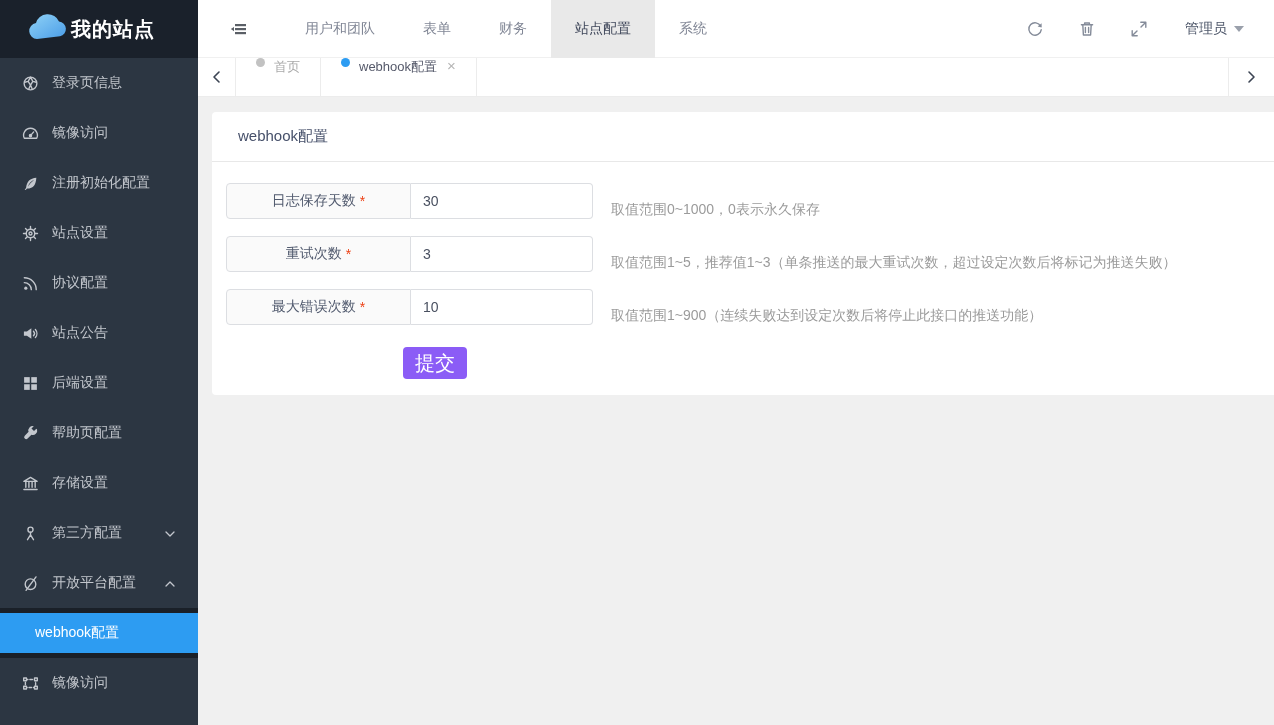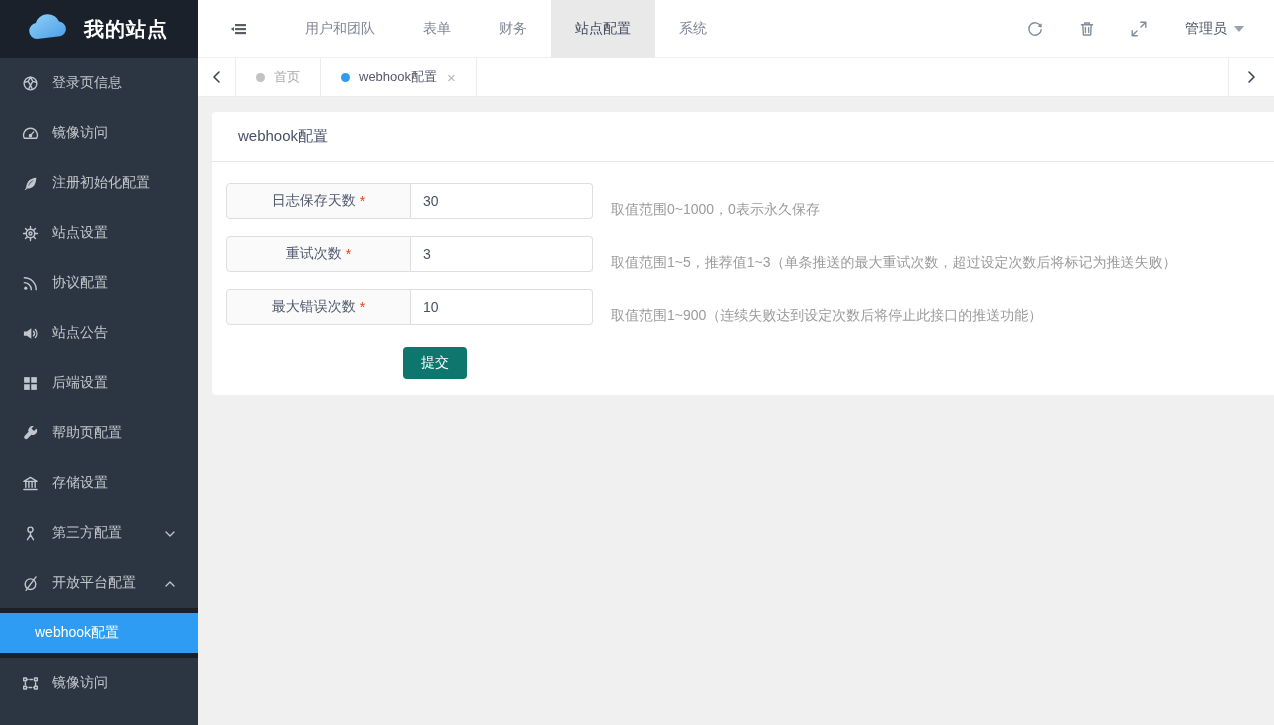--- a/index.html
+++ b/index.html
@@ -4,21 +4,21 @@
 <style>
   * { margin:0; padding:0; box-sizing:border-box; }
   html,body { width:1274px; height:725px; overflow:hidden; }
   body { font-family:"Liberation Sans","DejaVu Sans",sans-serif; background:#f0f0f0; }
   .app { position:relative; width:1274px; height:725px; }
 
   
   .sidebar { position:absolute; left:0; top:0; width:198px; height:725px; background:#2c3642; z-index:5; }
   .logo { height:58px; background:#1a212b; display:flex; align-items:center; padding-left:26px; }
   .logo svg { width:44px; height:32px; }
-  .logo-title { color:#ffffff; font-size:20px; font-weight:bold; margin-left:14px; letter-spacing:1px; }
+  .logo-title { color:#ffffff; font-size:20px; font-weight:bold; margin-left:1px; letter-spacing:1px; }
   .menu-item { height:50px; display:flex; align-items:center; padding:0 22px 0 22px; color:#c3c7cd; font-size:14px; cursor:pointer; }
   .menu-item .mi-icon { width:17px; height:17px; margin-right:13px; flex:0 0 17px; display:flex; align-items:center; }
   .menu-item .mi-label { flex:1; white-space:nowrap; }
   .menu-item .mi-caret { width:12px; height:12px; }
   .submenu { background:#1a2028; padding:5px 0; }
   .submenu-item { height:40px; display:flex; align-items:center; padding-left:35px; font-size:14px; color:#ffffff; cursor:pointer; }
   .submenu-item.active { background:#2d9cf2; }
   svg.line-ic { stroke:#c3c7cd; fill:none; stroke-width:1.3; stroke-linecap:round; stroke-linejoin:round; }
   svg.fill-ic { fill:#c3c7cd; stroke:none; }
 
@@ -34,39 +34,39 @@
   .user-box { display:flex; align-items:center; margin-left:36px; cursor:pointer; }
   .user-name { font-size:14px; color:#4d5669; }
   .caret-down { width:0; height:0; border-left:5px solid transparent; border-right:5px solid transparent; border-top:6px solid #9aa0ab; margin-left:7px; }
 
   
   .tabbar { position:absolute; left:198px; top:58px; width:1076px; height:39px; background:#ffffff; border-bottom:1px solid #ececec; display:flex; align-items:stretch; }
   .tb-arrow { width:38px; display:flex; align-items:center; justify-content:center; cursor:pointer; }
   .tb-arrow.left { border-right:1px solid #ececec; }
   .tb-arrow.right { border-left:1px solid #ececec; margin-left:auto; width:46px; }
   .tb-arrow svg { stroke:#3c4453; fill:none; stroke-width:1.6; stroke-linecap:round; stroke-linejoin:round; }
-  .page-tab { display:flex; align-items:center; padding:0 20px; border-right:1px solid #ececec; font-size:13px; cursor:pointer; }
+  .page-tab { display:flex; align-items:flex-start; padding:0 20px; border-right:1px solid #ececec; font-size:13px; cursor:pointer; }
   .page-tab .dot { width:9px; height:9px; border-radius:50%; background:#c2c2c2; margin-right:9px; }
   .page-tab.active .dot { background:#2d9cf2; }
   .page-tab .pt-label { color:#a9a9a9; }
   .page-tab.active .pt-label { color:#55596a; }
   .pt-close { margin-left:10px; color:#b5b5b5; font-size:15px; line-height:1; cursor:pointer; }
 
   
   .content { position:absolute; left:198px; top:97px; width:1076px; height:628px; background:#f0f0f0; }
   .card { margin:15px 0 0 14px; width:1062px; height:283px; background:#ffffff; border-radius:4px 0 0 4px; }
   .card-header { height:50px; display:flex; align-items:center; padding-left:26px; border-bottom:1px solid #e8e8e8; font-size:15px; color:#46506a; }
   .form { padding:21px 0 0 14px; }
   .form-row { display:flex; align-items:flex-end; margin-bottom:17px; height:36px; }
   .label-box { width:185px; height:36px; background:#fafafa; border:1px solid #dcdee2; border-radius:4px 0 0 4px; display:flex; align-items:center; justify-content:center; font-size:14px; color:#515a6e; }
   .req-mark { color:#ed4014; margin-left:4px; }
   .form-input { width:182px; height:36px; border:1px solid #dcdee2; border-left:none; border-radius:0 4px 4px 0; padding:0 12px; font-size:14px; color:#495060; outline:none; font-family:"Liberation Sans","DejaVu Sans",sans-serif; }
   .hint { margin-left:18px; font-size:14px; color:#9b9b9b; white-space:nowrap; }
   .submit-row { margin:22px 0 0 177px; }
-  .submit-btn { width:64px; height:32px; background:#0f766e; color:#ffffff; border:none; border-radius:4px; font-size:14px; cursor:pointer; font-family:"Liberation Sans","DejaVu Sans",sans-serif; }
+  .submit-btn { width:64px; height:32px; background:#8b5cf6; color:#ffffff; border:none; border-radius:4px; font-size:20px; cursor:pointer; font-family:"Liberation Sans","DejaVu Sans",sans-serif; }
 </style>
 </head>
 <body>
 
 <div class="app">
 
   <div class="sidebar">
     <div class="logo">
       <span>
         <svg viewBox="0 0 44 32">

